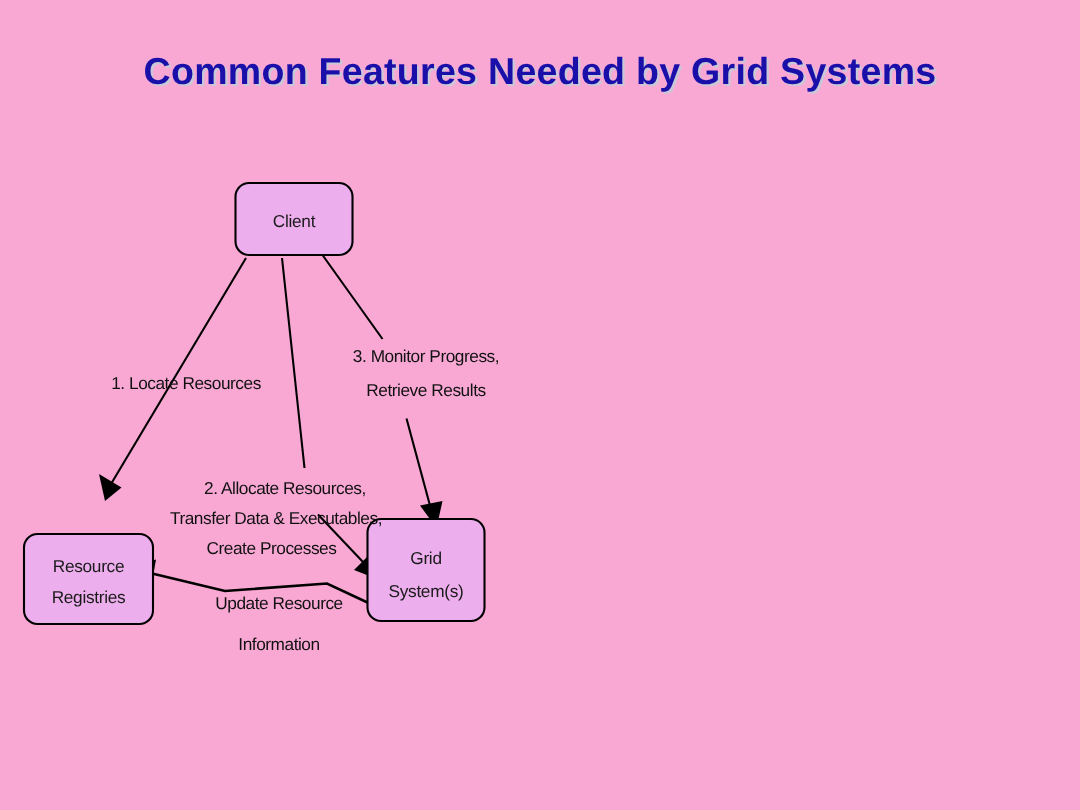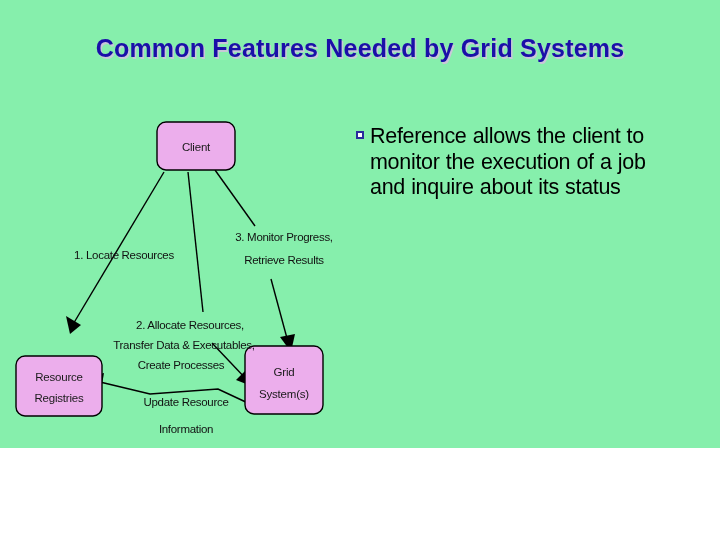--- a/index.html
+++ b/index.html
@@ -3,22 +3,22 @@
 <meta charset="utf-8">
 <style>
   html, body {
     margin: 0;
     padding: 0;
     background: #ffffff;
   }
   #slide {
     position: relative;
     width: 720px;
-    height: 448px;
-    background: #86efac;
+    height: 540px;
+    background: #f9a8d4;
     overflow: hidden;
     font-family: "Liberation Sans", sans-serif;
   }
 
   
   #slide-title {
     position: absolute;
     left: 60px;
     top: 33px;
     width: 600px;
@@ -107,24 +107,20 @@
   }
 </style>
 </head>
 <body>
 
 <div id="slide">
 
   <div id="slide-title">Common Features Needed by Grid Systems</div>
 
   <div id="body-text">
-    <div class="bullet-item">
-      <span class="bullet-marker"></span>
-      <span>Reference allows the client to monitor the execution of a job and inquire about its status</span>
-    </div>
   </div>
 
   <div id="diagram">
     <svg width="360" height="380" viewBox="0 0 360 380" xmlns="http://www.w3.org/2000/svg">
 
       <g>
         <path class="flow-line-thin" d="M 164 78 L 72 232"></path>
         <polygon class="arrow-head" points="70,240 66,222 81,231"></polygon>
       </g>
 

